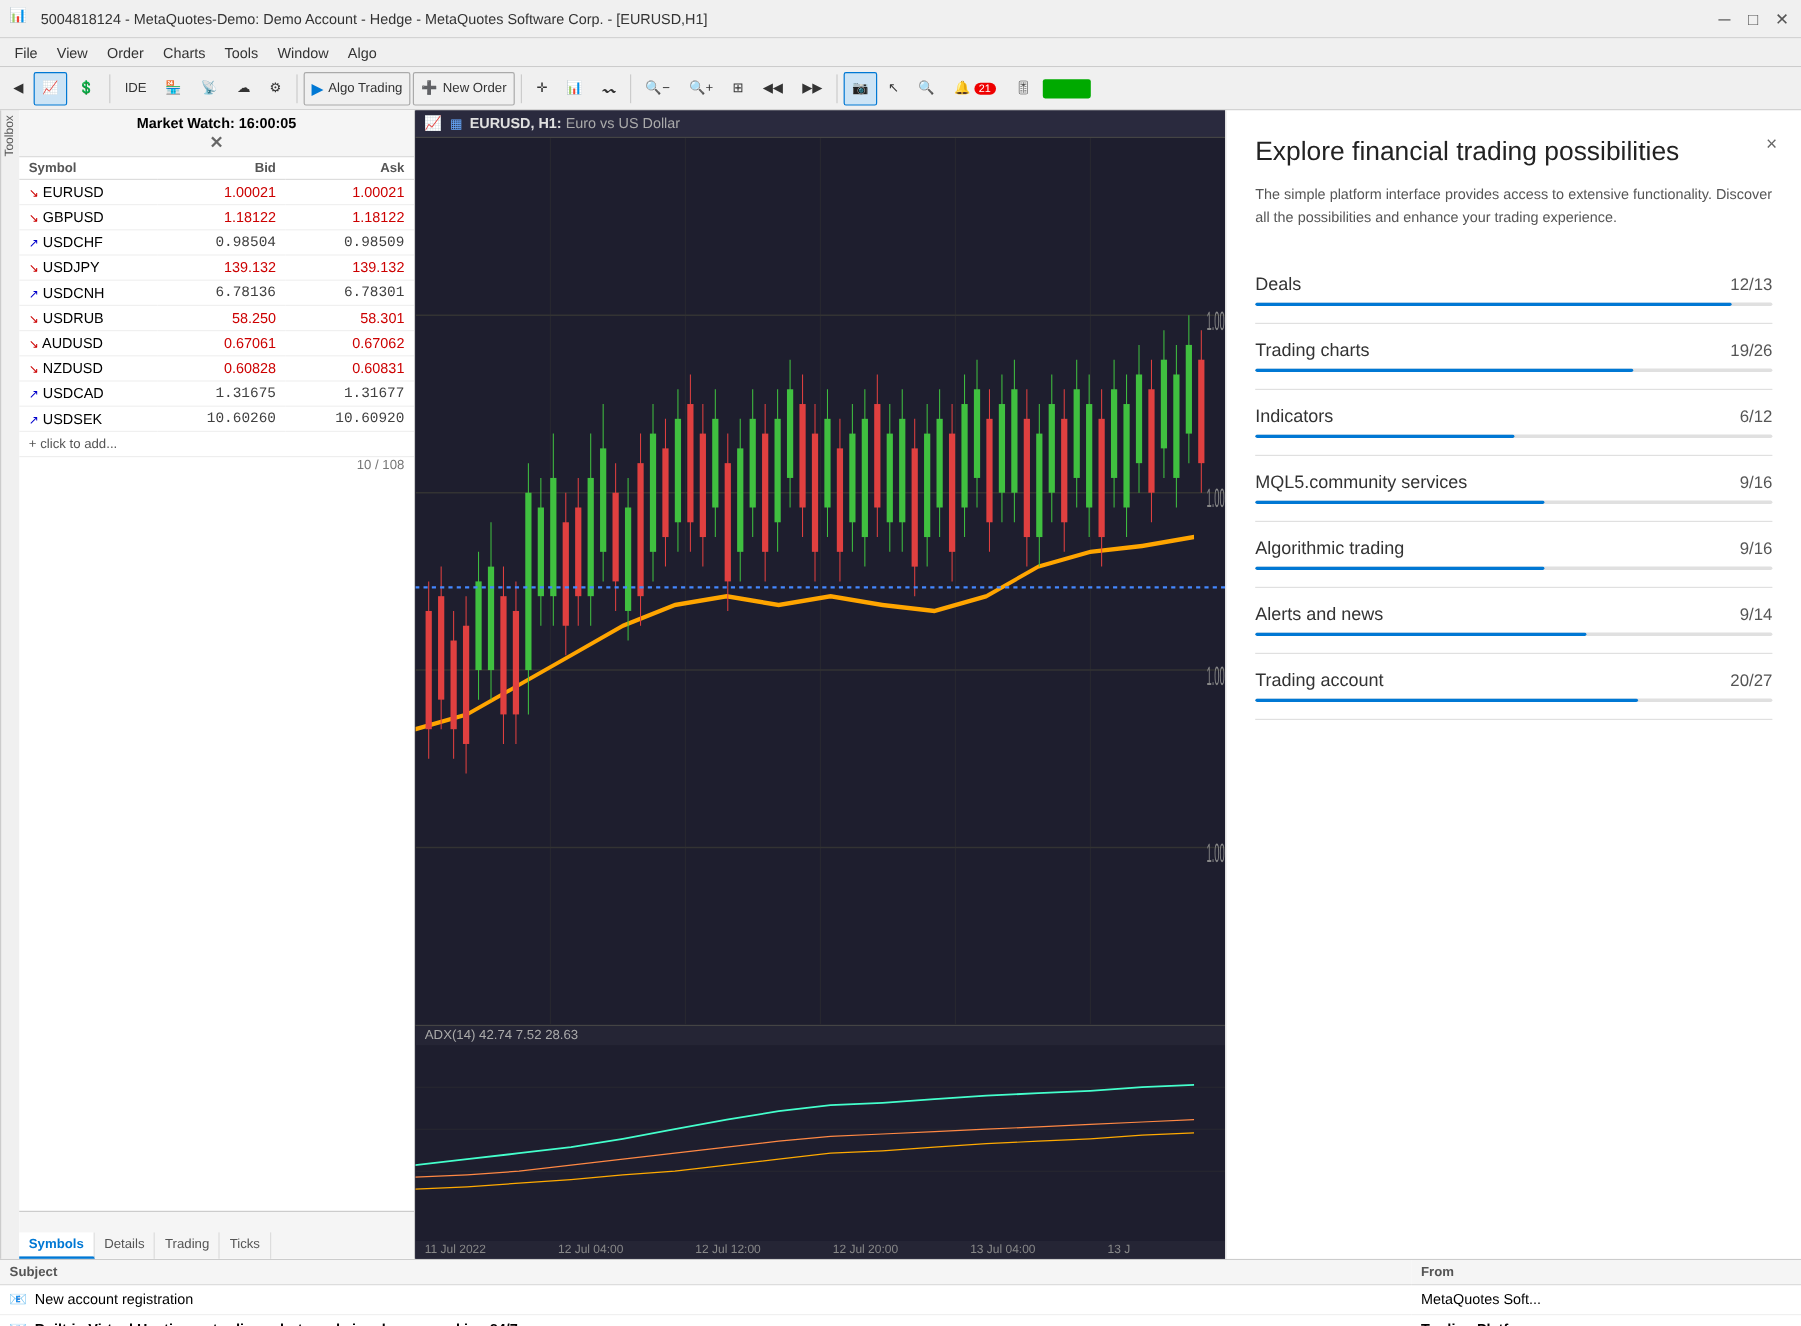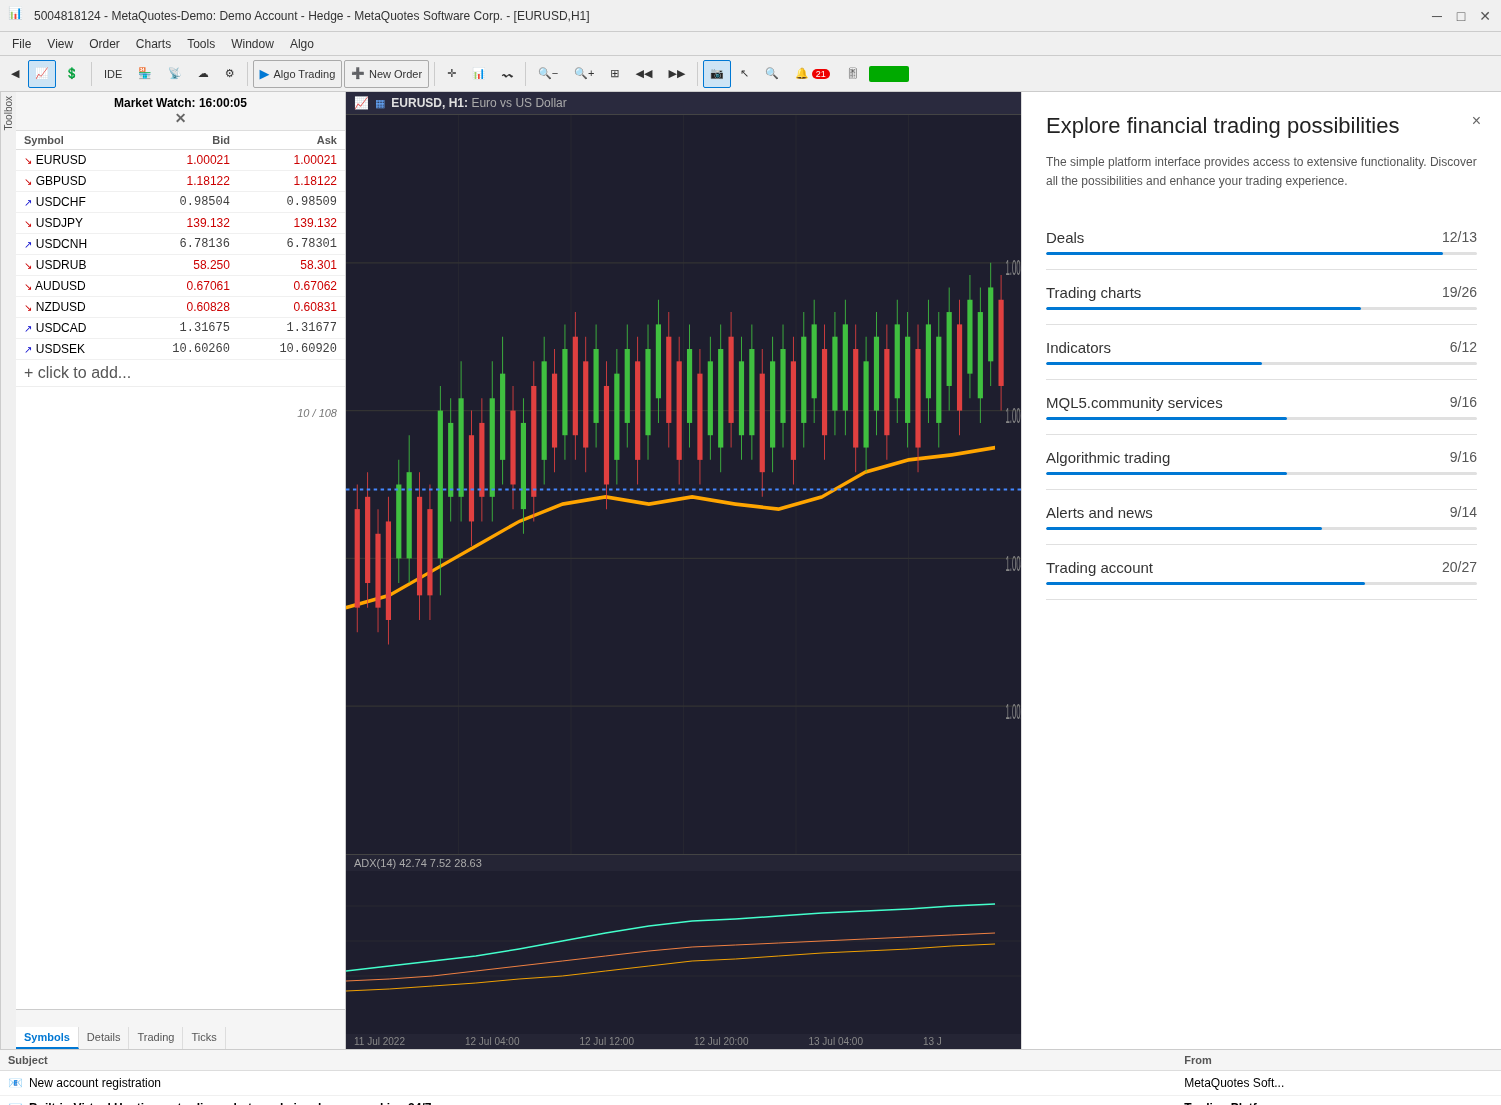--- a/index.html
+++ b/index.html
@@ -95,22 +95,22 @@
     .mw-table { flex: 1; overflow-y: auto; }
     .mw-table table { width: 100%; border-collapse: collapse; }
     .mw-table th { text-align: left; padding: 3px 8px; font-size: 11px; color: #555; border-bottom: 1px solid #ddd; }
     .mw-table th:nth-child(2), .mw-table th:nth-child(3) { text-align: right; }
     .mw-table td { padding: 3px 8px; font-size: 12px; border-bottom: 1px solid #f0f0f0; }
     .mw-table td:nth-child(2), .mw-table td:nth-child(3) { text-align: right; }
     .price-red { color: #cc0000; }
     .price-blue { color: #404040; font-family: Liberation Mono, monospace; }
     .arrow-down { color: #cc0000; font-size: 10px; }
     .arrow-up { color: #0000cc; font-size: 10px; }
-    .add-symbol { padding: 4px 8px; color: #555; font-size: 16px; cursor: pointer; }
-    .mw-count { padding: 20px 8px; text-align: right; color: #777; font-size: 11px; border-top: 1px solid #eee; font-style: italic; }
+    .add-symbol { padding: 4px 8px; color: #555; font-size: 11px; cursor: pointer; }
+    .mw-count { padding: 1px 8px; text-align: right; color: #777; font-size: 11px; border-top: 1px solid #eee; }
 
     
     .mw-tabs {
       display: flex;
       border-top: 1px solid #ccc;
       background: #f5f5f5;
     }
     .mw-tab {
       padding: 4px 8px;
       font-size: 11px;

